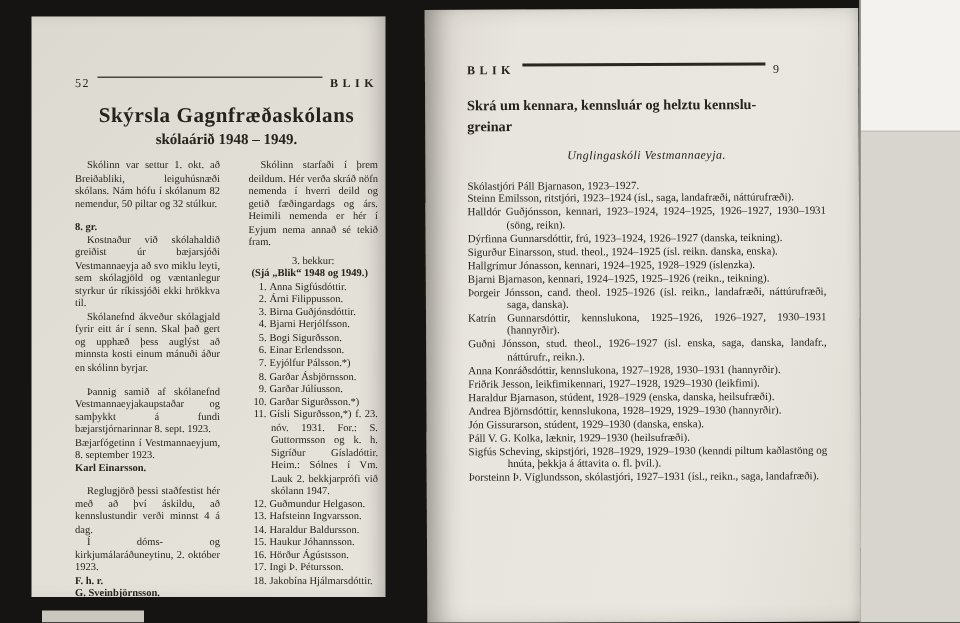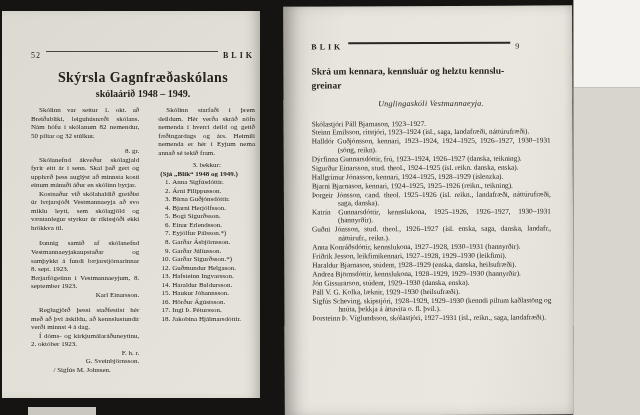--- a/index.html
+++ b/index.html
@@ -17,21 +17,21 @@
 
   
   .backing{position:absolute;left:573px;top:0;width:67px;height:415px;background:var(--backing-bottom);border-left:1px solid #9a978f;}
   .backing-top{position:absolute;left:0;top:0;width:100%;height:88px;background:var(--backing-top);border-bottom:1px solid #c4c2bb;}
 
   
   .tab{position:absolute;left:28px;top:407px;width:68px;height:8px;background:#c9c7c0;}
 
   .page{position:absolute;overflow:hidden;}
   .page-left{
-    left:2px;top:11px;width:258px;height:387px;
+    left:21px;top:11px;width:236px;height:387px;
     background:linear-gradient(135deg,#dcd9d1 0%,var(--paper-left) 40%,#e7e4dc 100%);
     box-shadow:inset -10px 0 14px -8px rgba(40,38,34,.35);
     padding:40px 5px 0 29px;
   }
   .page-right{
     left:284px;top:6px;width:289px;height:409px;
     background:linear-gradient(100deg,#ddd9d1 0%,var(--paper-right) 18%,#eae7e0 70%,#e0ddd5 100%);
     box-shadow:inset 14px 0 18px -8px rgba(40,38,34,.45), inset -6px 0 8px -5px rgba(0,0,0,.18);
     padding:36px 22px 0 28px;
     transform:rotate(-0.25deg);
@@ -47,21 +47,21 @@
 
   
   .title{font-size:14px;font-weight:700;text-align:center;letter-spacing:.4px;margin:10px 0 2px;}
   .subtitle{font-size:10px;font-weight:700;text-align:center;margin-bottom:7px;}
   .cols{display:flex;gap:19px;font-size:7px;line-height:1.22;}
   .col1{flex:1.12;}
   .col2{flex:1;}
   .para{text-align:justify;}
   .para.indent{text-indent:8px;}
   .para.noindent{text-indent:0;}
-  .para.center{text-align:right;text-indent:0;}
+  .para.center{text-align:left;text-indent:0;font-weight:bold;}
   .para.right{text-align:center;text-indent:0;padding-right:6px;}
   .para.gap{margin-top:7px;}
   .bekkur{text-align:center;margin-top:4px;}
   .note{text-indent:2px;font-weight:bold;}
   .li{padding-left:15px;text-indent:-15px;text-align:justify;}
   .num{display:inline-block;width:12px;text-align:right;margin-right:2px;text-indent:0;}
 
   
   .rtitle{font-size:9.5px;font-weight:700;text-align:left;line-height:1.5;margin:13px 0 6px;}
   .rsub{font-size:8px;font-style:italic;text-align:center;margin-bottom:12px;letter-spacing:.3px;}
@@ -82,22 +82,22 @@
       <span class="pnum">52</span>
       <span class="hrule"></span>
       <span class="jtitle">BLIK</span>
     </div>
     <div class="title">Skýrsla Gagnfræðaskólans</div>
     <div class="subtitle">skólaárið 1948 – 1949.</div>
     <div class="cols">
       <div class="col col1">
           <p class="para indent">Skólinn var settur 1. okt. að Breiðabliki, leiguhúsnæði skólans. Nám hófu í skólanum 82 nemendur, 50 piltar og 32 stúlkur.</p>
           <p class="para center gap">8. gr.</p>
+          <p class="para indent">Kostnaður við skólahaldið greiðist úr bæjarsjóði Vestmannaeyja að svo miklu leyti, sem skólagjöld og væntanlegur styrkur úr ríkissjóði ekki hrökkva til.</p>
           <p class="para indent">Skólanefnd ákveður skólagjald fyrir eitt ár í senn. Skal það gert og upphæð þess auglýst að minnsta kosti einum mánuði áður en skólinn byrjar.</p>
-          <p class="para indent">Kostnaður við skólahaldið greiðist úr bæjarsjóði Vestmannaeyja að svo miklu leyti, sem skólagjöld og væntanlegur styrkur úr ríkissjóði ekki hrökkva til.</p>
           <p class="para indent gap">Þannig samið af skólanefnd Vestmannaeyjakaupstaðar og samþykkt á fundi bæjarstjórnarinnar 8. sept. 1923.</p>
           <p class="para noindent">Bæjarfógetinn í Vestmannaeyjum, 8. september 1923.</p>
           <p class="para center">Karl Einarsson.</p>
           <p class="para indent gap">Reglugjörð þessi staðfestist hér með að því áskildu, að kennslustundir verði minnst 4 á dag.</p>
           <p class="para indent">Í dóms- og kirkjumálaráðuneytinu, 2. október 1923.</p>
           <p class="para center">F. h. r.</p>
           <p class="para center">G. Sveinbjörnsson.</p>
           <p class="para right">/ Sigfús M. Johnsen.</p>
         </div>
       <div class="col col2">
@@ -108,20 +108,21 @@
             <p class="li"><span class="num">1.</span><span>Anna Sigfúsdóttir.</span></p>
             <p class="li"><span class="num">2.</span><span>Árni Filippusson.</span></p>
             <p class="li"><span class="num">3.</span><span>Birna Guðjónsdóttir.</span></p>
             <p class="li"><span class="num">4.</span><span>Bjarni Herjólfsson.</span></p>
             <p class="li"><span class="num">5.</span><span>Bogi Sigurðsson.</span></p>
             <p class="li"><span class="num">6.</span><span>Einar Erlendsson.</span></p>
             <p class="li"><span class="num">7.</span><span>Eyjólfur Pálsson.*)</span></p>
             <p class="li"><span class="num">8.</span><span>Garðar Ásbjörnsson.</span></p>
             <p class="li"><span class="num">9.</span><span>Garðar Júlíusson.</span></p>
             <p class="li"><span class="num">10.</span><span>Garðar Sigurðsson.*)</span></p>
+            <p class="li"><span class="num">11.</span><span>Gísli Sigurðsson,*) f. 23. nóv. 1931. For.: S. Guttormsson og k. h. Sigríður Gísladóttir. Heim.: Sólnes í Vm. Lauk 2. bekkjarprófi við skólann 1947.</span></p>
             <p class="li"><span class="num">12.</span><span>Guðmundur Helgason.</span></p>
             <p class="li"><span class="num">13.</span><span>Hafsteinn Ingvarsson.</span></p>
             <p class="li"><span class="num">14.</span><span>Haraldur Baldursson.</span></p>
             <p class="li"><span class="num">15.</span><span>Haukur Jóhannsson.</span></p>
             <p class="li"><span class="num">16.</span><span>Hörður Ágústsson.</span></p>
             <p class="li"><span class="num">17.</span><span>Ingi Þ. Pétursson.</span></p>
             <p class="li"><span class="num">18.</span><span>Jakobína Hjálmarsdóttir.</span></p>
           </div>
       </div>
     </div>

